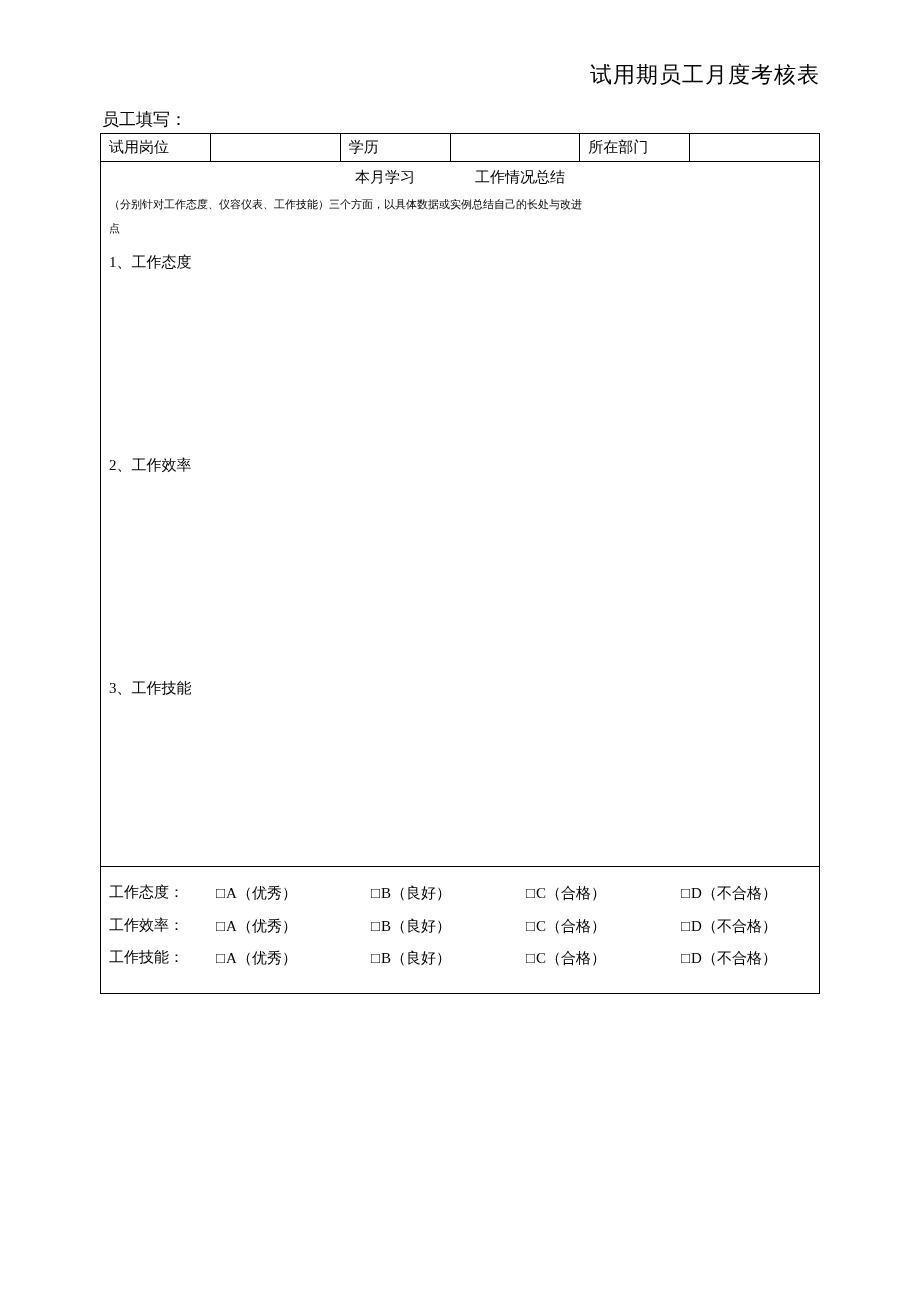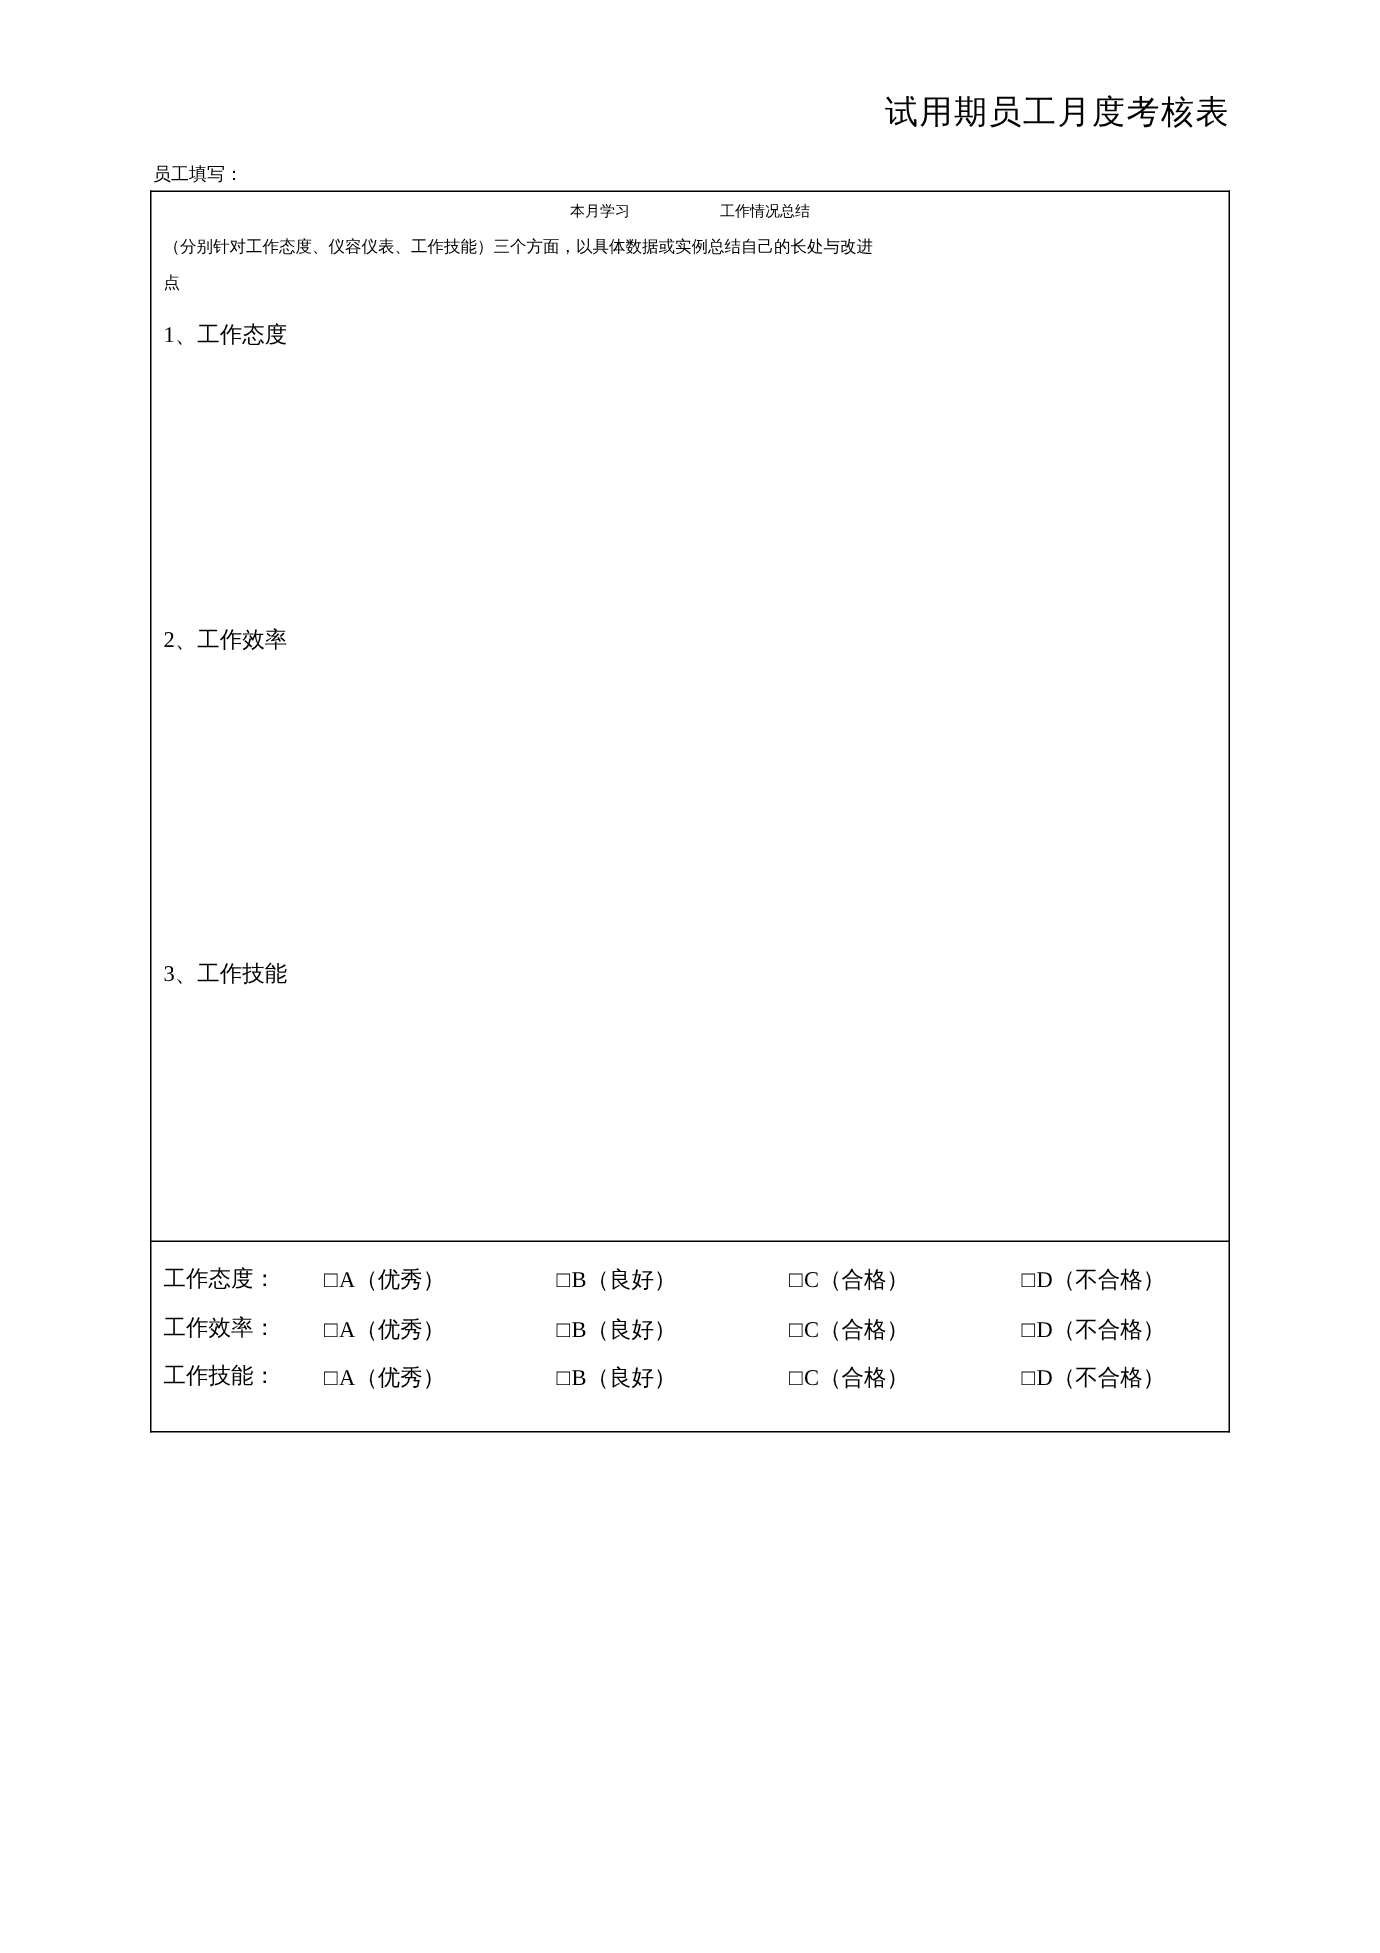--- a/index.html
+++ b/index.html
@@ -16,21 +16,21 @@
       color: #000;
     }
     .title {
       text-align: right;
       font-size: 22px;
       font-weight: normal;
       margin-bottom: 18px;
       letter-spacing: 1px;
     }
     .filler-label {
-      font-size: 12px;
+      font-size: 17px;
       margin-bottom: 2px;
       padding-left: 2px;
     }
     table {
       width: 100%;
       border-collapse: collapse;
       table-layout: fixed;
     }
     td {
       border: 1px solid #000;
@@ -46,21 +46,21 @@
       width: ;
     }
     .summary-cell {
       padding: 6px 8px 8px 8px;
       vertical-align: top;
     }
     .summary-header-line {
       display: flex;
       justify-content: center;
       gap: 60px;
-      font-size: 10px;
+      font-size: 15px;
       margin-bottom: 6px;
     }
     .summary-header-line span {
       display: inline-block;
     }
     .summary-desc {
       font-size: 11px;
       line-height: 2;
       margin-bottom: 2px;
     }
@@ -103,20 +103,28 @@
   </style>
 </head>
 <body>
 
 <div class="title">试用期员工月度考核表</div>
 <div class="filler-label">员工填写：</div>
 
 <table class="info-table">
   <tbody>
   <tr>
+    <td class="label-cell">试用岗位</td>
+    <td class="value-cell"></td>
+    <td class="label-cell">学历</td>
+    <td class="value-cell"></td>
+    <td class="label-cell">所在部门</td>
+    <td class="value-cell"></td>
+  </tr>
+  <tr>
     <td colspan="6" class="summary-cell">
       <div class="summary-header-line">
         <span>本月学习</span>
         <span>工作情况总结</span>
       </div>
       <div class="summary-desc">（分别针对工作态度、仪容仪表、工作技能）三个方面，以具体数据或实例总结自己的长处与改进</div>
       <div class="summary-desc">点</div>
       <div class="section-item">1、工作态度</div>
       <div class="section-block-1"></div>
       <div class="section-item">2、工作效率</div>

